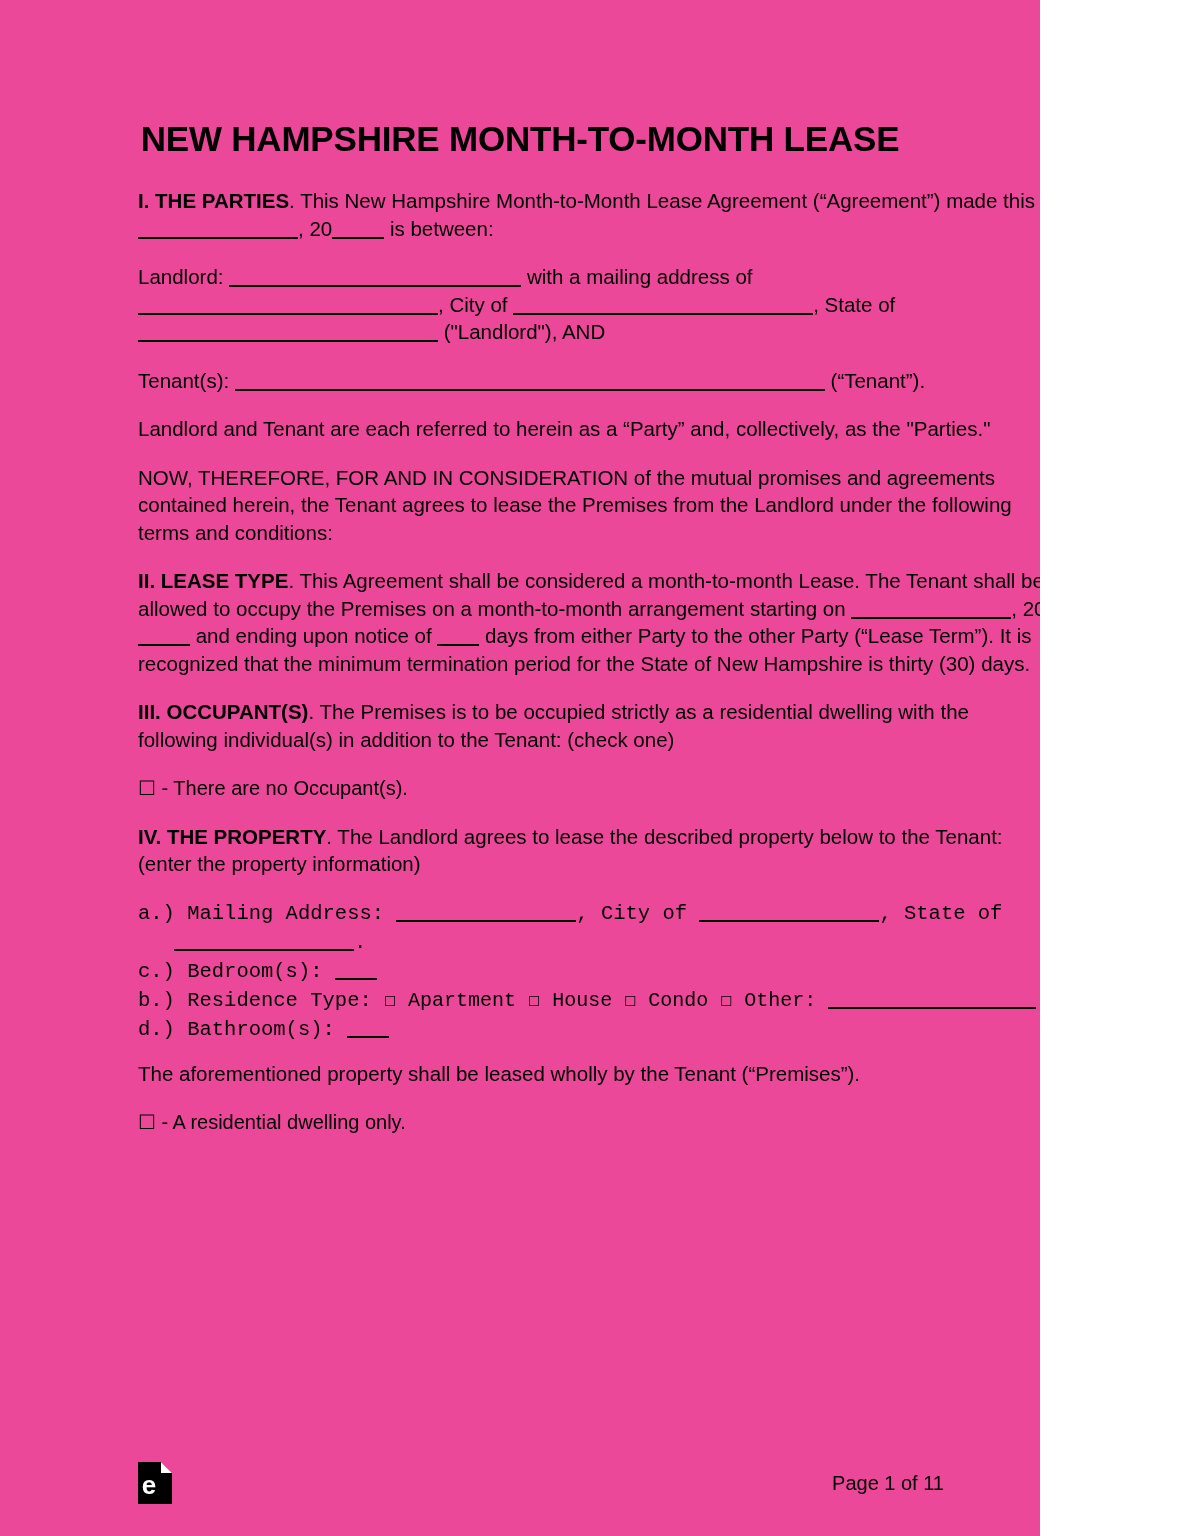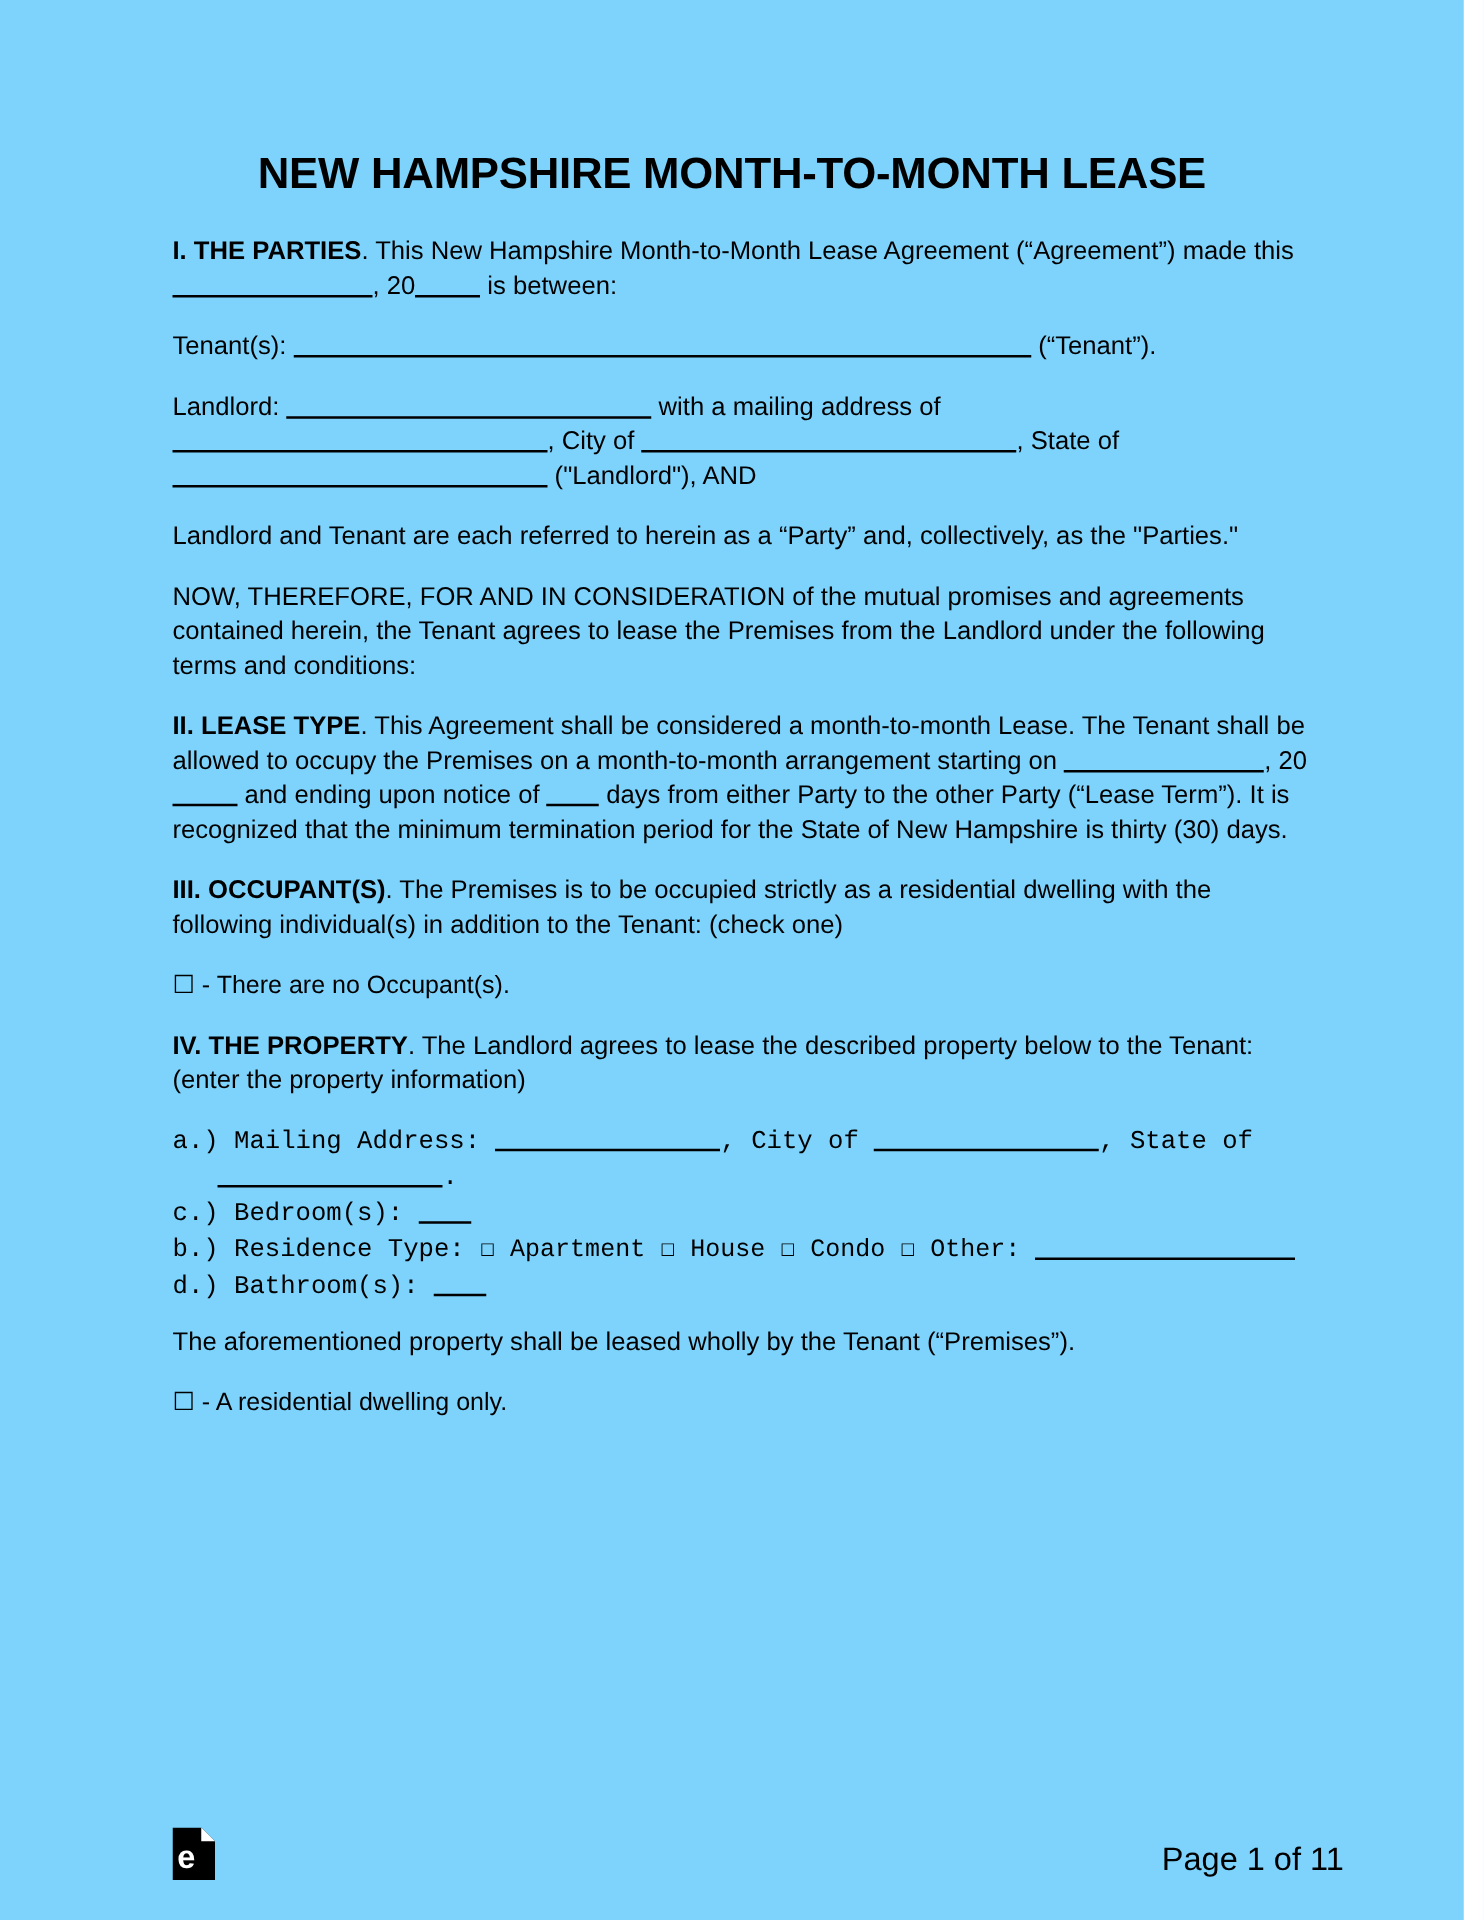--- a/index.html
+++ b/index.html
@@ -7,23 +7,23 @@
     margin: 0;
     padding: 0;
     background: #ffffff;
   }
   body {
     font-family: "Liberation Sans", sans-serif;
     color: #000000;
   }
   .page {
     position: relative;
-    width: 1171px;
+    width: 1040px;
     height: 1536px;
-    background: #7dd3fc;
+    background: #ec4899;
     box-sizing: border-box;
     overflow: hidden;
   }
   .doc-title {
     position: absolute;
     left: 0;
     right: 0;
     top: 96px;
     text-align: center;
     font-size: 35px;
@@ -89,38 +89,38 @@
     position: absolute;
     left: 0;
     top: 0;
     width: 34px;
     height: 42px;
   }
   .page-num {
     position: absolute;
     right: 0;
     top: 10px;
-    font-size: 26px;
+    font-size: 20px;
     white-space: nowrap;
   }
 </style>
 </head>
 <body>
 
 <div class="page">
 
   <h1 class="doc-title">NEW HAMPSHIRE MONTH-TO-MONTH LEASE</h1>
 
   <div class="body-area">
 
     <p class="para"><span class="bold">I. THE PARTIES</span><span>. This New Hampshire Month-to-Month Lease Agreement (“Agreement”) made this </span><span class="fill w-m"></span><span>, 20</span><span class="fill w-s"></span><span> is between:</span></p>
 
+    <p class="para"><span>Landlord: </span><span class="fill w-l2"></span><span> with a mailing address of </span><span class="fill w-xl"></span><span>, City of </span><span class="fill w-xl"></span><span>, State of </span><span class="fill w-xl"></span><span> ("Landlord"), AND</span></p>
+
     <p class="para"><span>Tenant(s): </span><span class="fill w-xxl"></span><span> (“Tenant”).</span></p>
-
-    <p class="para"><span>Landlord: </span><span class="fill w-l2"></span><span> with a mailing address of </span><span class="fill w-xl"></span><span>, City of </span><span class="fill w-xl"></span><span>, State of </span><span class="fill w-xl"></span><span> ("Landlord"), AND</span></p>
 
     <p class="para">Landlord and Tenant are each referred to herein as a “Party” and, collectively, as the "Parties."</p>
 
     <p class="para">NOW, THEREFORE, FOR AND IN CONSIDERATION of the mutual promises and agreements contained herein, the Tenant agrees to lease the Premises from the Landlord under the following terms and conditions:</p>
 
     <p class="para"><span class="bold">II. LEASE TYPE</span><span>. This Agreement shall be considered a month-to-month Lease. The Tenant shall be allowed to occupy the Premises on a month-to-month arrangement starting on </span><span class="fill w-m"></span><span>, 20</span><span class="fill w-s"></span><span> and ending upon notice of </span><span class="fill w-xs"></span><span> days from either Party to the other Party (“Lease Term”). It is recognized that the minimum termination period for the State of New Hampshire is thirty (30) days.</span></p>
 
     <p class="para"><span class="bold">III. OCCUPANT(S)</span><span>. The Premises is to be occupied strictly as a residential dwelling with the following individual(s) in addition to the Tenant: (check one)</span></p>
 
 

